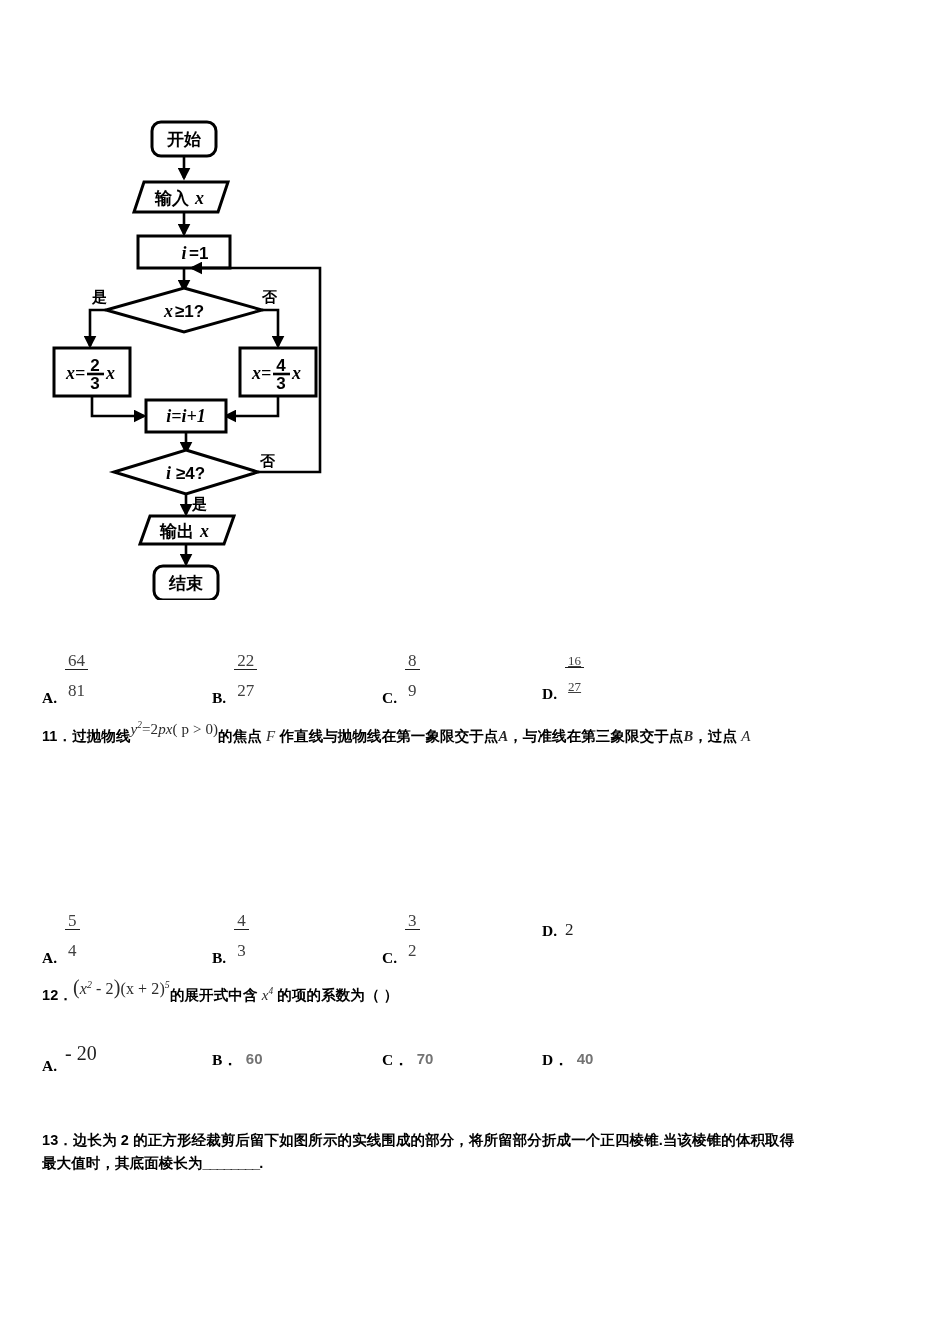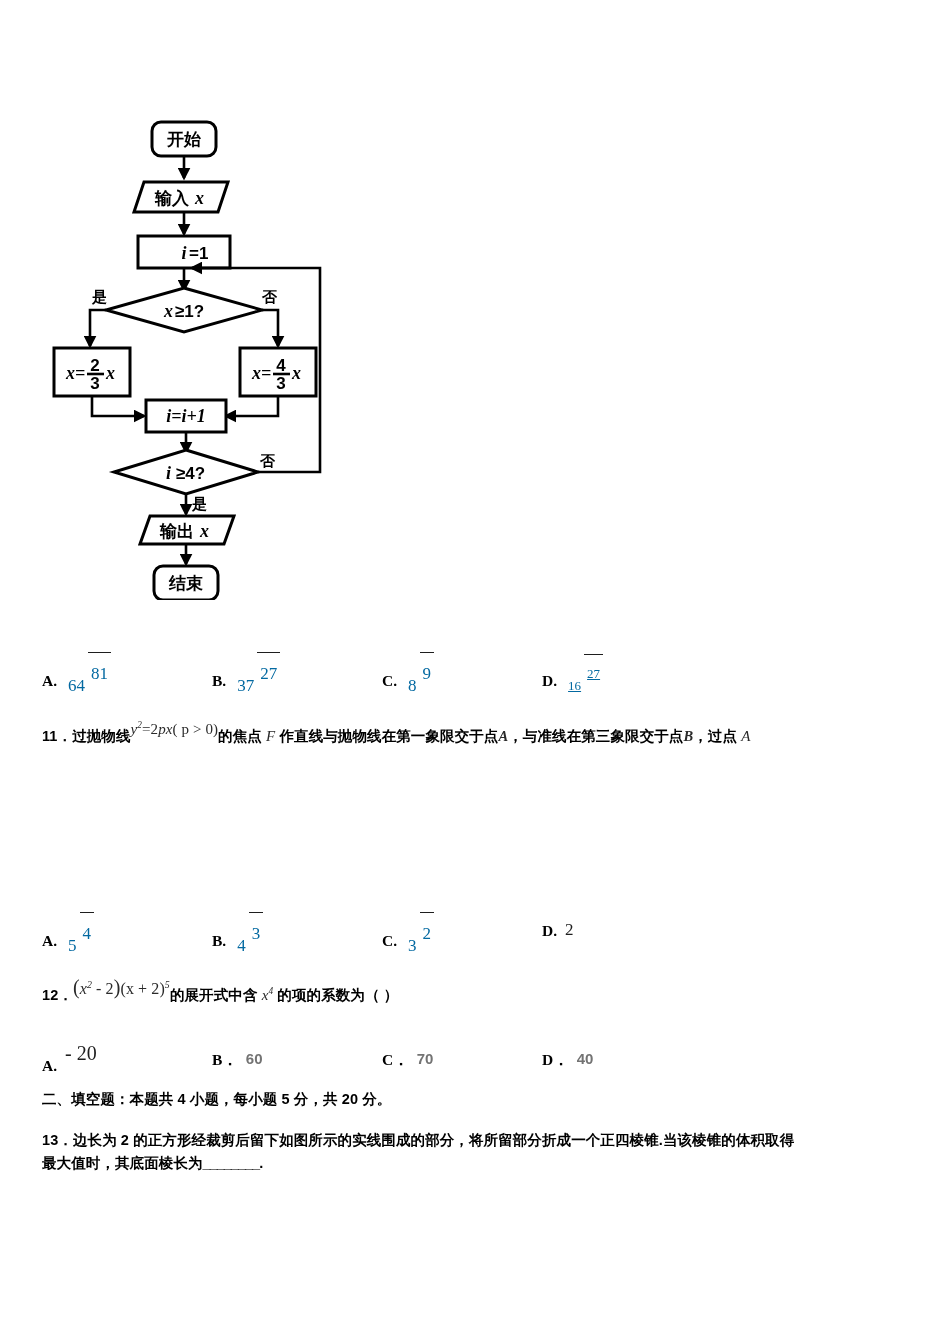--- a/index.html
+++ b/index.html
@@ -95,27 +95,27 @@
     display: flex;
     align-items: flex-end;
     font-family: "Liberation Serif", "DejaVu Serif", serif;
     font-weight: 700;
     font-size: 15.5px;
     color: #000;
   }
   .opt .lbl { margin-right: 8px; line-height: 1; }
   .frac {
     display: inline-flex;
-    flex-direction: row;
-    align-items: flex-end;
+    flex-direction: column;
+    align-items: flex-start;
     font-style: normal;
     font-weight: 400;
     font-size: 17px;
     line-height: 1.02;
-    color: #0369a1;
+    color: #404040;
     transform: translateY(6px);
   }
   .frac .num { padding: 0 3px; }
   .frac .den { padding: 12px 3px; border-top: 1.3px solid #1e1e1e; }
   .frac.small { font-size: 13px; transform: translateY(4px); text-decoration: underline; }
   .plain {
     font-family: "Liberation Serif", "DejaVu Serif", serif;
     font-style: normal;
     font-weight: 400;
     font-size: 17px;
@@ -238,21 +238,21 @@
     <div class="opt" style="left:42px; top:18px;">
       <span class="lbl">A.</span>
       <span class="frac">
         <span class="num">64</span>
         <span class="den">81</span>
       </span>
     </div>
     <div class="opt" style="left:212px; top:18px;">
       <span class="lbl">B.</span>
       <span class="frac">
-        <span class="num">37</span>
+        <span class="num">22</span>
         <span class="den">27</span>
       </span>
     </div>
     <div class="opt" style="left:382px; top:18px;">
       <span class="lbl">C.</span>
       <span class="frac">
         <span class="num">8</span>
         <span class="den">9</span>
       </span>
     </div>
@@ -314,21 +314,20 @@
     <div class="opt" style="left:382px; top:18px;">
       <span class="lbl">C．</span>
       <span class="plain bold">70</span>
     </div>
     <div class="opt" style="left:542px; top:18px;">
       <span class="lbl">D．</span>
       <span class="plain bold">40</span>
     </div>
   </div>
 
-  <div class="qline" style="left:42px; top:1090px;">二、填空题：本题共 4 小题，每小题 5 分，共 20 分。</div>
 
   <div class="qline" style="left:42px; top:1121px;margin-top:10px;">
     <span>13．</span><span>边长为 2 的正方形经裁剪后留下如图所示的实线围成的部分，将所留部分折成一个正四棱锥.当该棱锥的体积取得</span>
   </div>
 
   <div class="qline" style="left:42px; top:1154px;">
     <span>最大值时，其底面棱长为</span><span class="blank-line">________</span><span>.</span>
   </div>
 
 </div>

